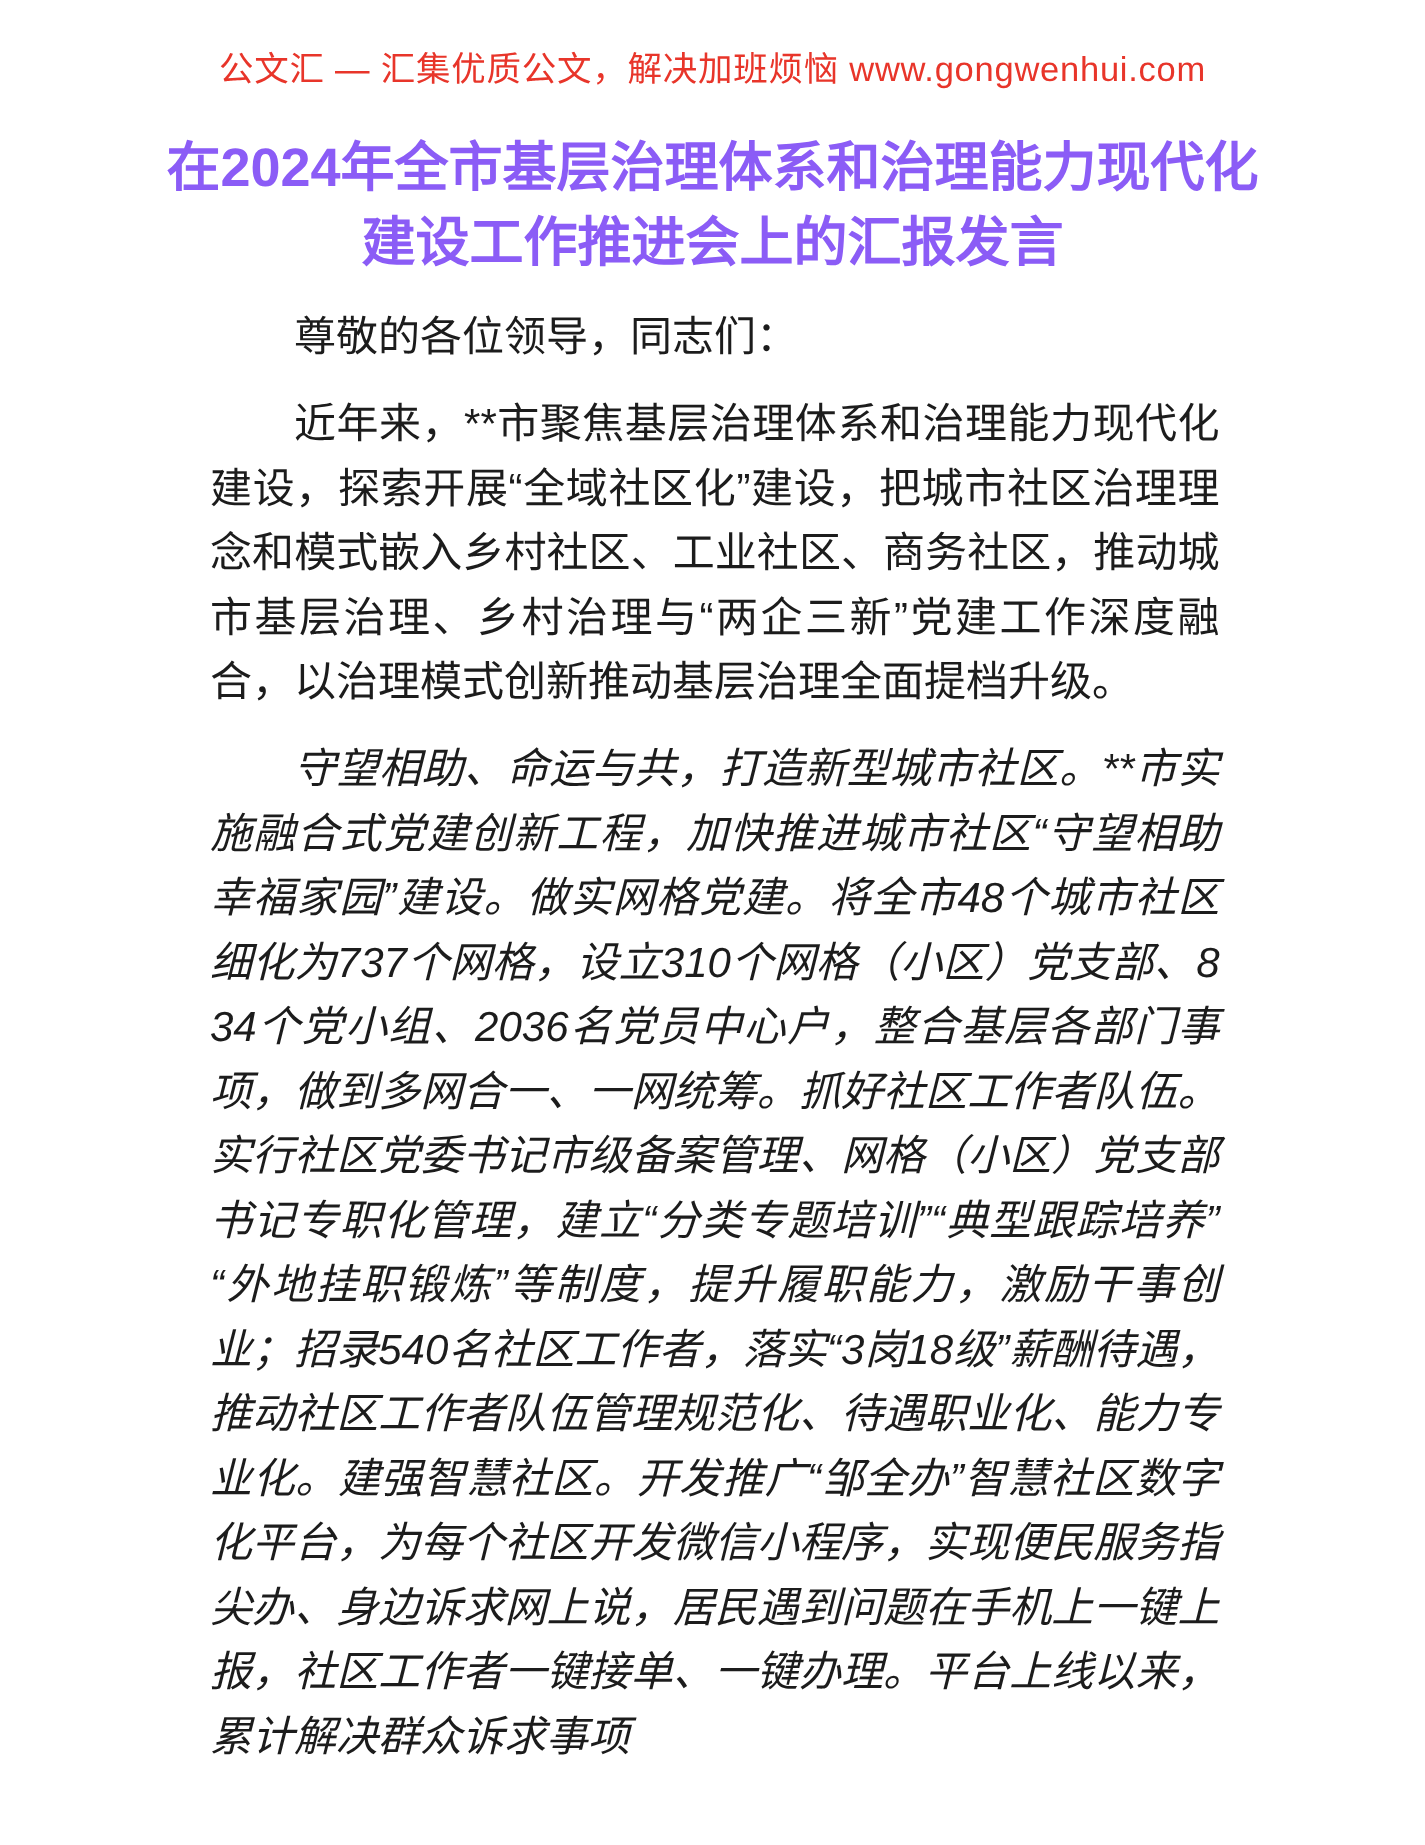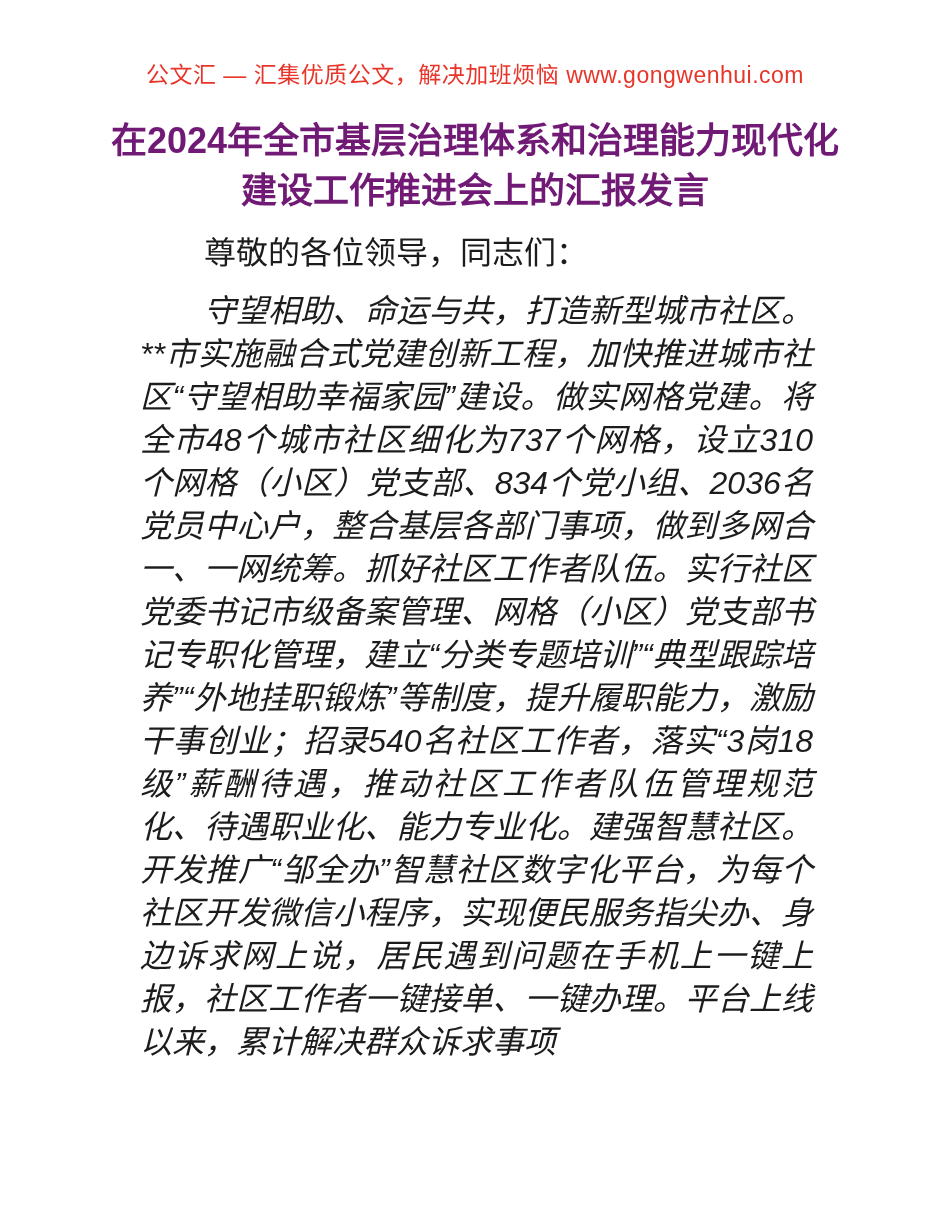--- a/index.html
+++ b/index.html
@@ -14,43 +14,43 @@
     font-family: "Liberation Sans", "DejaVu Sans", sans-serif;
   }
   .page {
     width: 950px;
     height: 1230px;
     background: #ffffff;
     box-sizing: border-box;
     position: relative;
   }
   .watermark {
-    padding-top: 56px;
+    padding-top: 27px;
     text-align: center;
     font-size: 23px;
     letter-spacing: 0.5px;
     color: #e8352a;
     white-space: nowrap;
   }
   .doc-title {
     margin: 26px auto 0 auto;
     width: 740px;
     text-align: center;
     font-size: 36px;
     line-height: 50px;
     font-weight: 700;
-    color: #701a75;
+    color: #8b5cf6;
   }
   .content {
     margin: 16px 137px 0 140px; 
     color: #1c1c1c;
   }
   .content p {
     margin: 0 0 15px 0;
-    font-size: 32px;
+    font-size: 28px;
     line-height: 43px;
     text-align: justify;
     text-indent: 2em;
     word-break: break-all;
   }
   .content p.para-body {
     margin-bottom: 17px;
     font-style: italic;
   }
 </style>
@@ -58,16 +58,17 @@
 <body>
 
 <div class="page">
 
   <div class="watermark" style="color: rgb(232, 53, 42);">公文汇 — 汇集优质公文，解决加班烦恼 www.gongwenhui.com</div>
 
   <h1 class="doc-title">在2024年全市基层治理体系和治理能力现代化建设工作推进会上的汇报发言</h1>
 
   <div class="content" style="color: rgb(28, 28, 28);">
     <p class="para-greeting">尊敬的各位领导，同志们：</p>
+    <p class="para-intro">近年来，**市聚焦基层治理体系和治理能力现代化建设，探索开展“全域社区化”建设，把城市社区治理理念和模式嵌入乡村社区、工业社区、商务社区，推动城市基层治理、乡村治理与“两企三新”党建工作深度融合，以治理模式创新推动基层治理全面提档升级。</p>
     <p class="para-body">守望相助、命运与共，打造新型城市社区。**市实施融合式党建创新工程，加快推进城市社区“守望相助幸福家园”建设。做实网格党建。将全市48个城市社区细化为737个网格，设立310个网格（小区）党支部、834个党小组、2036名党员中心户，整合基层各部门事项，做到多网合一、一网统筹。抓好社区工作者队伍。实行社区党委书记市级备案管理、网格（小区）党支部书记专职化管理，建立“分类专题培训”“典型跟踪培养”“外地挂职锻炼”等制度，提升履职能力，激励干事创业；招录540名社区工作者，落实“3岗18级”薪酬待遇，推动社区工作者队伍管理规范化、待遇职业化、能力专业化。建强智慧社区。开发推广“邹全办”智慧社区数字化平台，为每个社区开发微信小程序，实现便民服务指尖办、身边诉求网上说，居民遇到问题在手机上一键上报，社区工作者一键接单、一键办理。平台上线以来，累计解决群众诉求事项</p>
   </div>
 
 </div>
 
 </body></html>

